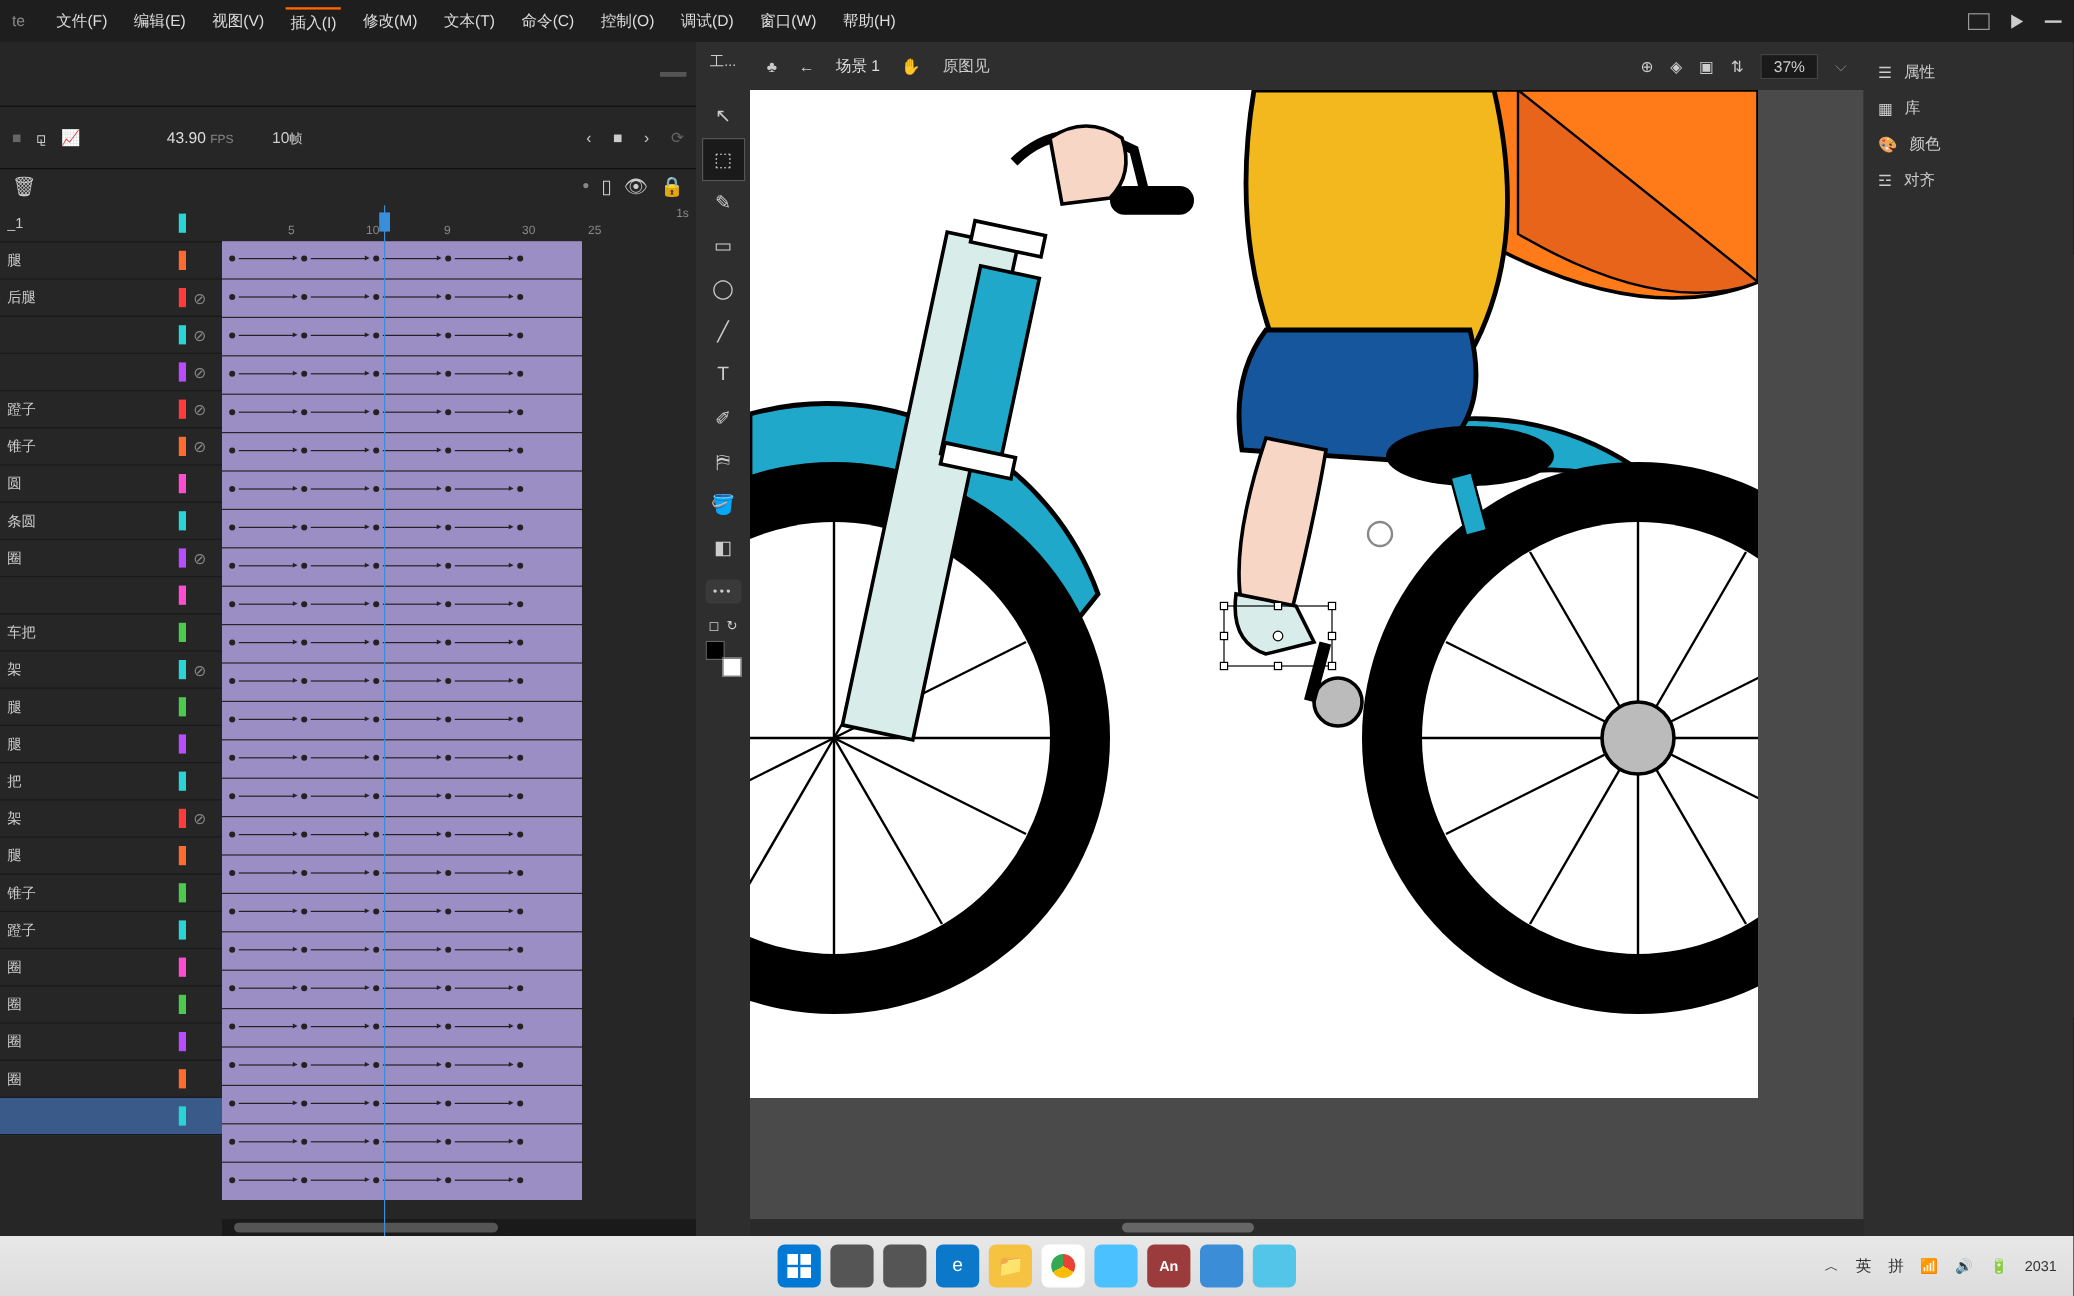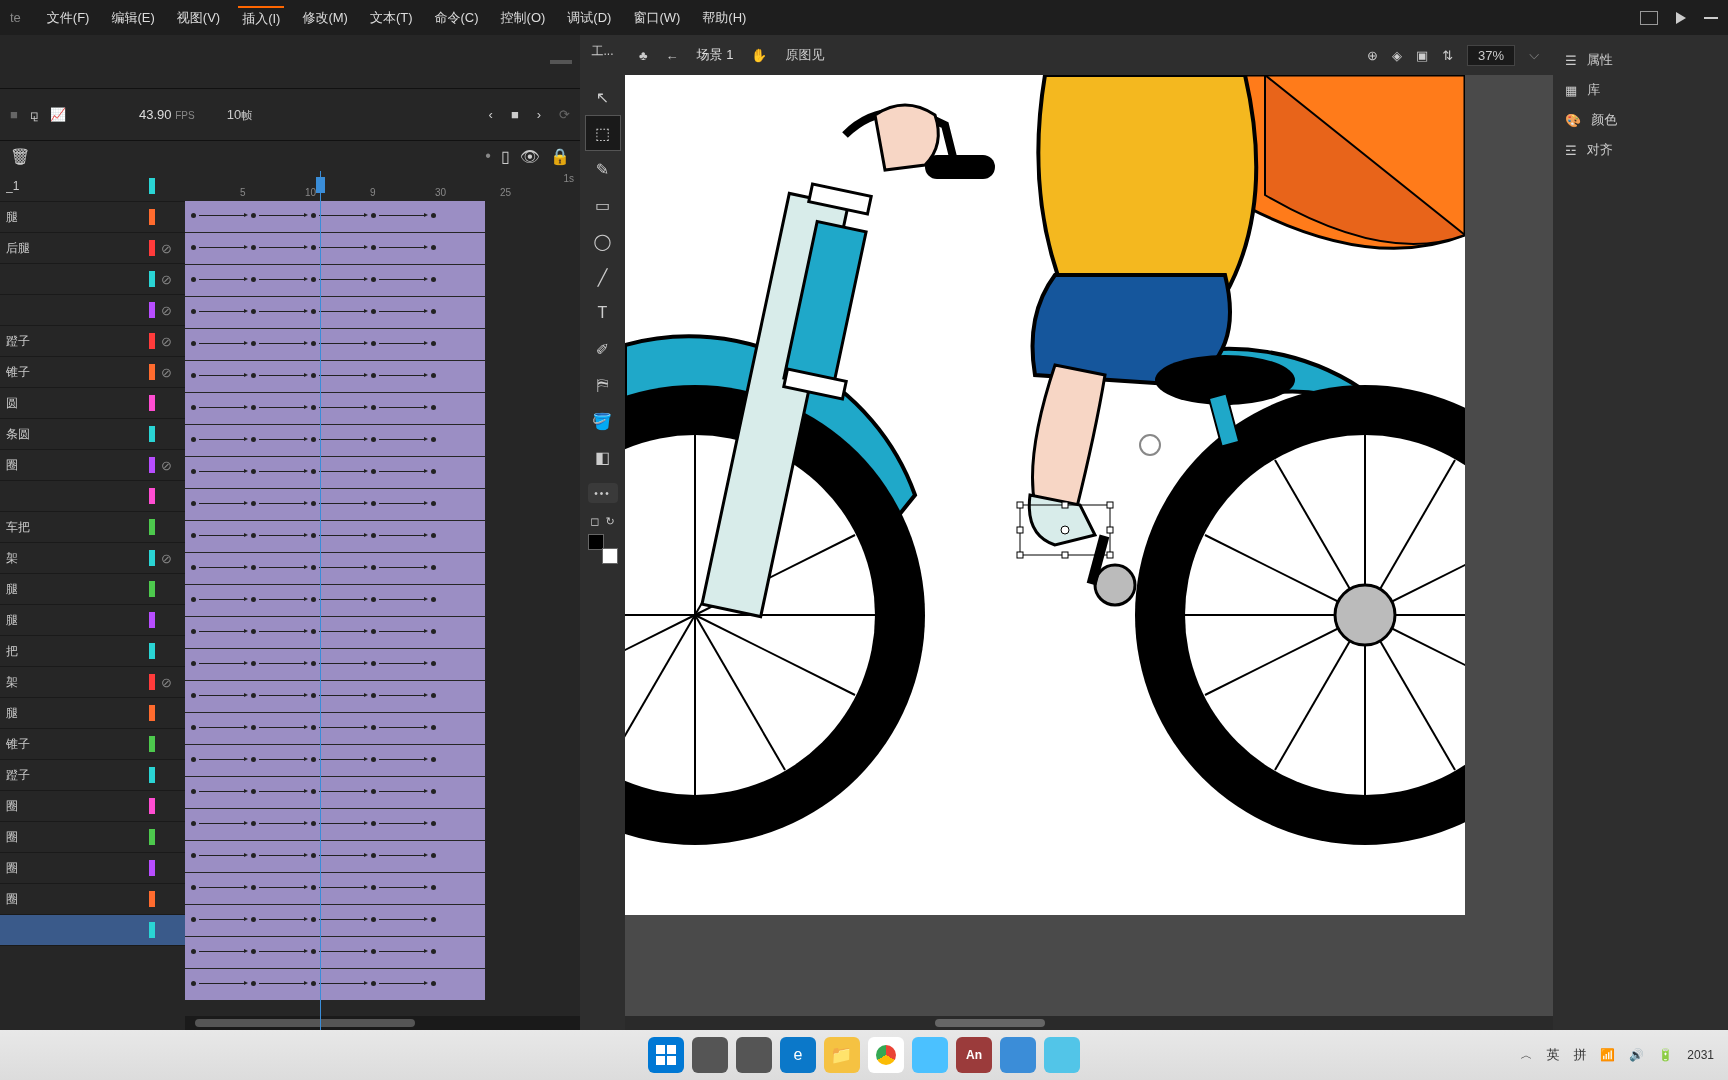--- a/index.html
+++ b/index.html
@@ -262,21 +262,21 @@
     <span class="swatch" style="background:#2ad4d4"></span>
     <span class="vis"></span>
           </div>
         </div>
       <div class="frames">
         <div class="ruler">
           <span class="tick" style="left:55px">5</span>
           <span class="tick" style="left:120px">10</span>
           <span class="tick" style="left:185px">9</span>
           <span class="tick" style="left:250px">30</span>
-          <span class="tick" style="left:315px">25</span>
+          <span class="tick" style="left:305px">25</span>
           <span class="sec">1s</span>
         </div>
         <div class="playhead"></div>
         <div id="frame-rows">
             <div class="frame-row" style="width: 300px;">
               <span class="kf" style="left:6px"></span>
               <span class="arr" style="left:14px;width:46px"></span>
               <span class="kf" style="left:66px"></span>
               <span class="arr" style="left:74px;width:46px"></span>
               <span class="kf" style="left:126px"></span>

